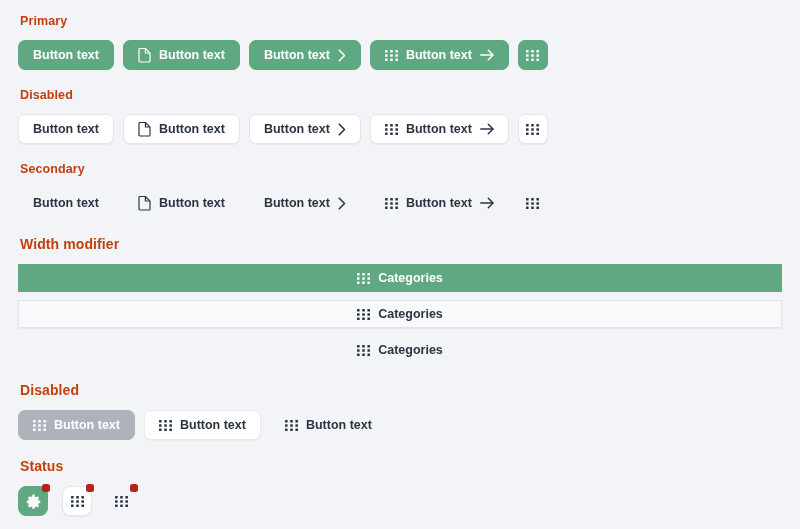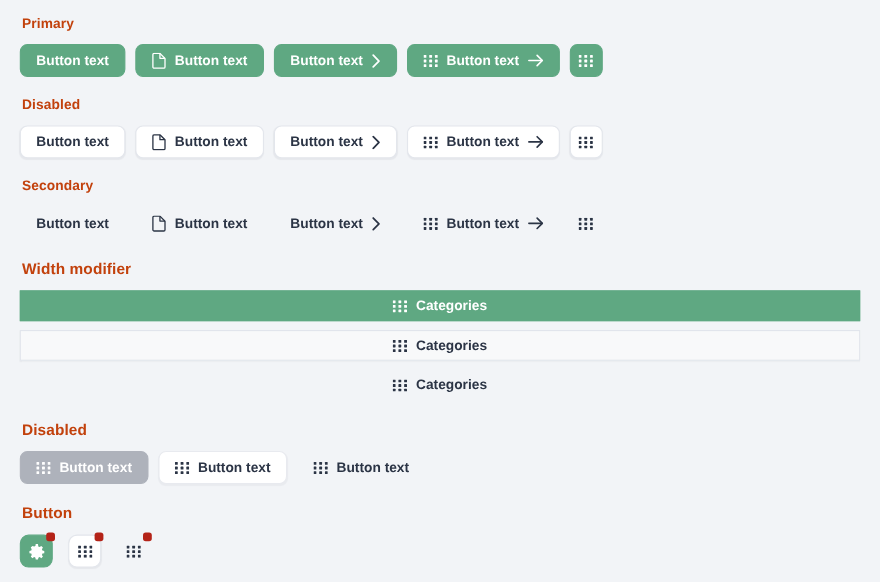--- a/index.html
+++ b/index.html
@@ -436,21 +436,21 @@
               <rect x="5.2" y="8.4" width="2.6" height="2.6" rx="0.5"></rect>
               <rect x="10.4" y="8.4" width="2.6" height="2.6" rx="0.5"></rect>
             </svg>
         </span>
         <span>Button text</span>
       </button>
     </div>
   </div>
 
   <div class="sec">
-    <div class="section-title big">Button</div>
+    <div class="section-title big">Status</div>
     <div class="status-row">
 
       <button class="status-btn primary">
         <span class="ico">
           <svg width="15" height="15" viewBox="0 0 16 16" fill="currentColor">
               <path d="M8 5.2a2.8 2.8 0 1 0 0 5.6 2.8 2.8 0 0 0 0-5.6Zm0 4.1a1.3 1.3 0 1 1 0-2.6 1.3 1.3 0 0 1 0 2.6Z"></path>
               <path d="M9.1.6H6.9L6.6 2.4a5.6 5.6 0 0 0-1.2.7L3.7 2.4 2.1 4l.9 1.6a5.6 5.6 0 0 0-.4 1.3L.8 7.3v2.2l1.8.4c.1.5.3.9.5 1.3l-1 1.5 1.6 1.6 1.6-1a5.6 5.6 0 0 0 1.3.5l.3 1.8h2.2l.4-1.8c.4-.1.9-.3 1.3-.5l1.5 1 1.6-1.6-1-1.5c.2-.4.4-.9.5-1.3l1.8-.4V7.3l-1.8-.4a5.6 5.6 0 0 0-.5-1.3l1-1.6L12.3 2.4l-1.6 1a5.6 5.6 0 0 0-1.3-.5L9.1.6Z"></path>
             </svg>
         </span>
         <span class="badge-dot"></span>

